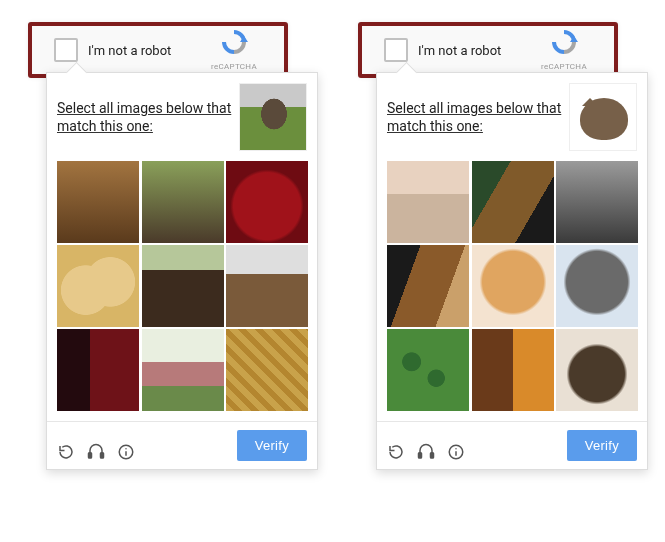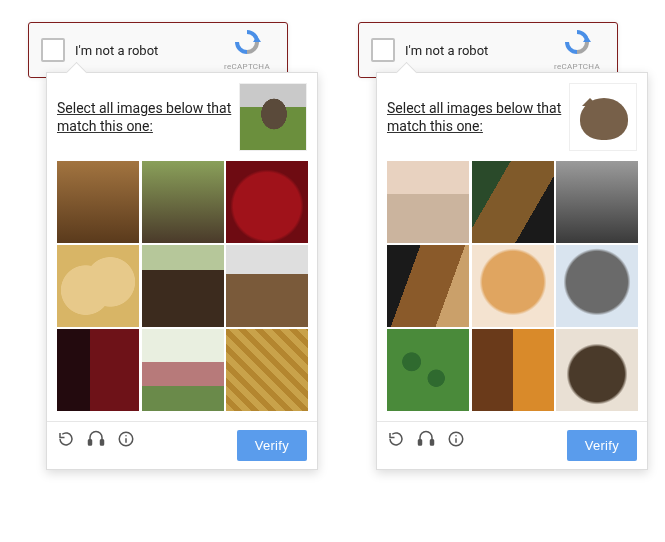--- a/index.html
+++ b/index.html
@@ -17,26 +17,26 @@
     width: 290px;
   }
   .captcha.left { left: 28px; top: 22px; }
   .captcha.right { left: 358px; top: 22px; }
 
   .anchor {
     position: relative;
     width: 260px;
     height: 56px;
     background: #f9f9f9;
-    border: 1px solid #7f1d1d;
+    border: 4px solid #7f1d1d;
     border-radius: 3px;
     box-shadow: 0 0 4px rgba(0,0,0,0.08);
     display: flex;
     align-items: center;
-    padding: 0 12px;
+    padding: 0 22px;
     z-index: 1;
   }
   .anchor .checkbox {
     width: 24px; height: 24px;
     background: #fff;
     border: 2px solid #c1c1c1;
     border-radius: 2px;
     flex: 0 0 auto;
   }
   .anchor .label {
@@ -114,21 +114,21 @@
   }
 
   .divider {
     margin: 10px -10px 0 -10px;
     border: none;
     border-top: 1px solid #e6e6e6;
   }
 
   .footer {
     display: flex;
-    align-items: flex-start;
+    align-items: flex-end;
     padding-top: 8px;
   }
   .footer .icons {
     display: flex;
     gap: 12px;
     flex: 1 1 auto;
   }
   .footer .fbtn {
     width: 18px; height: 18px;
     color: #555;

